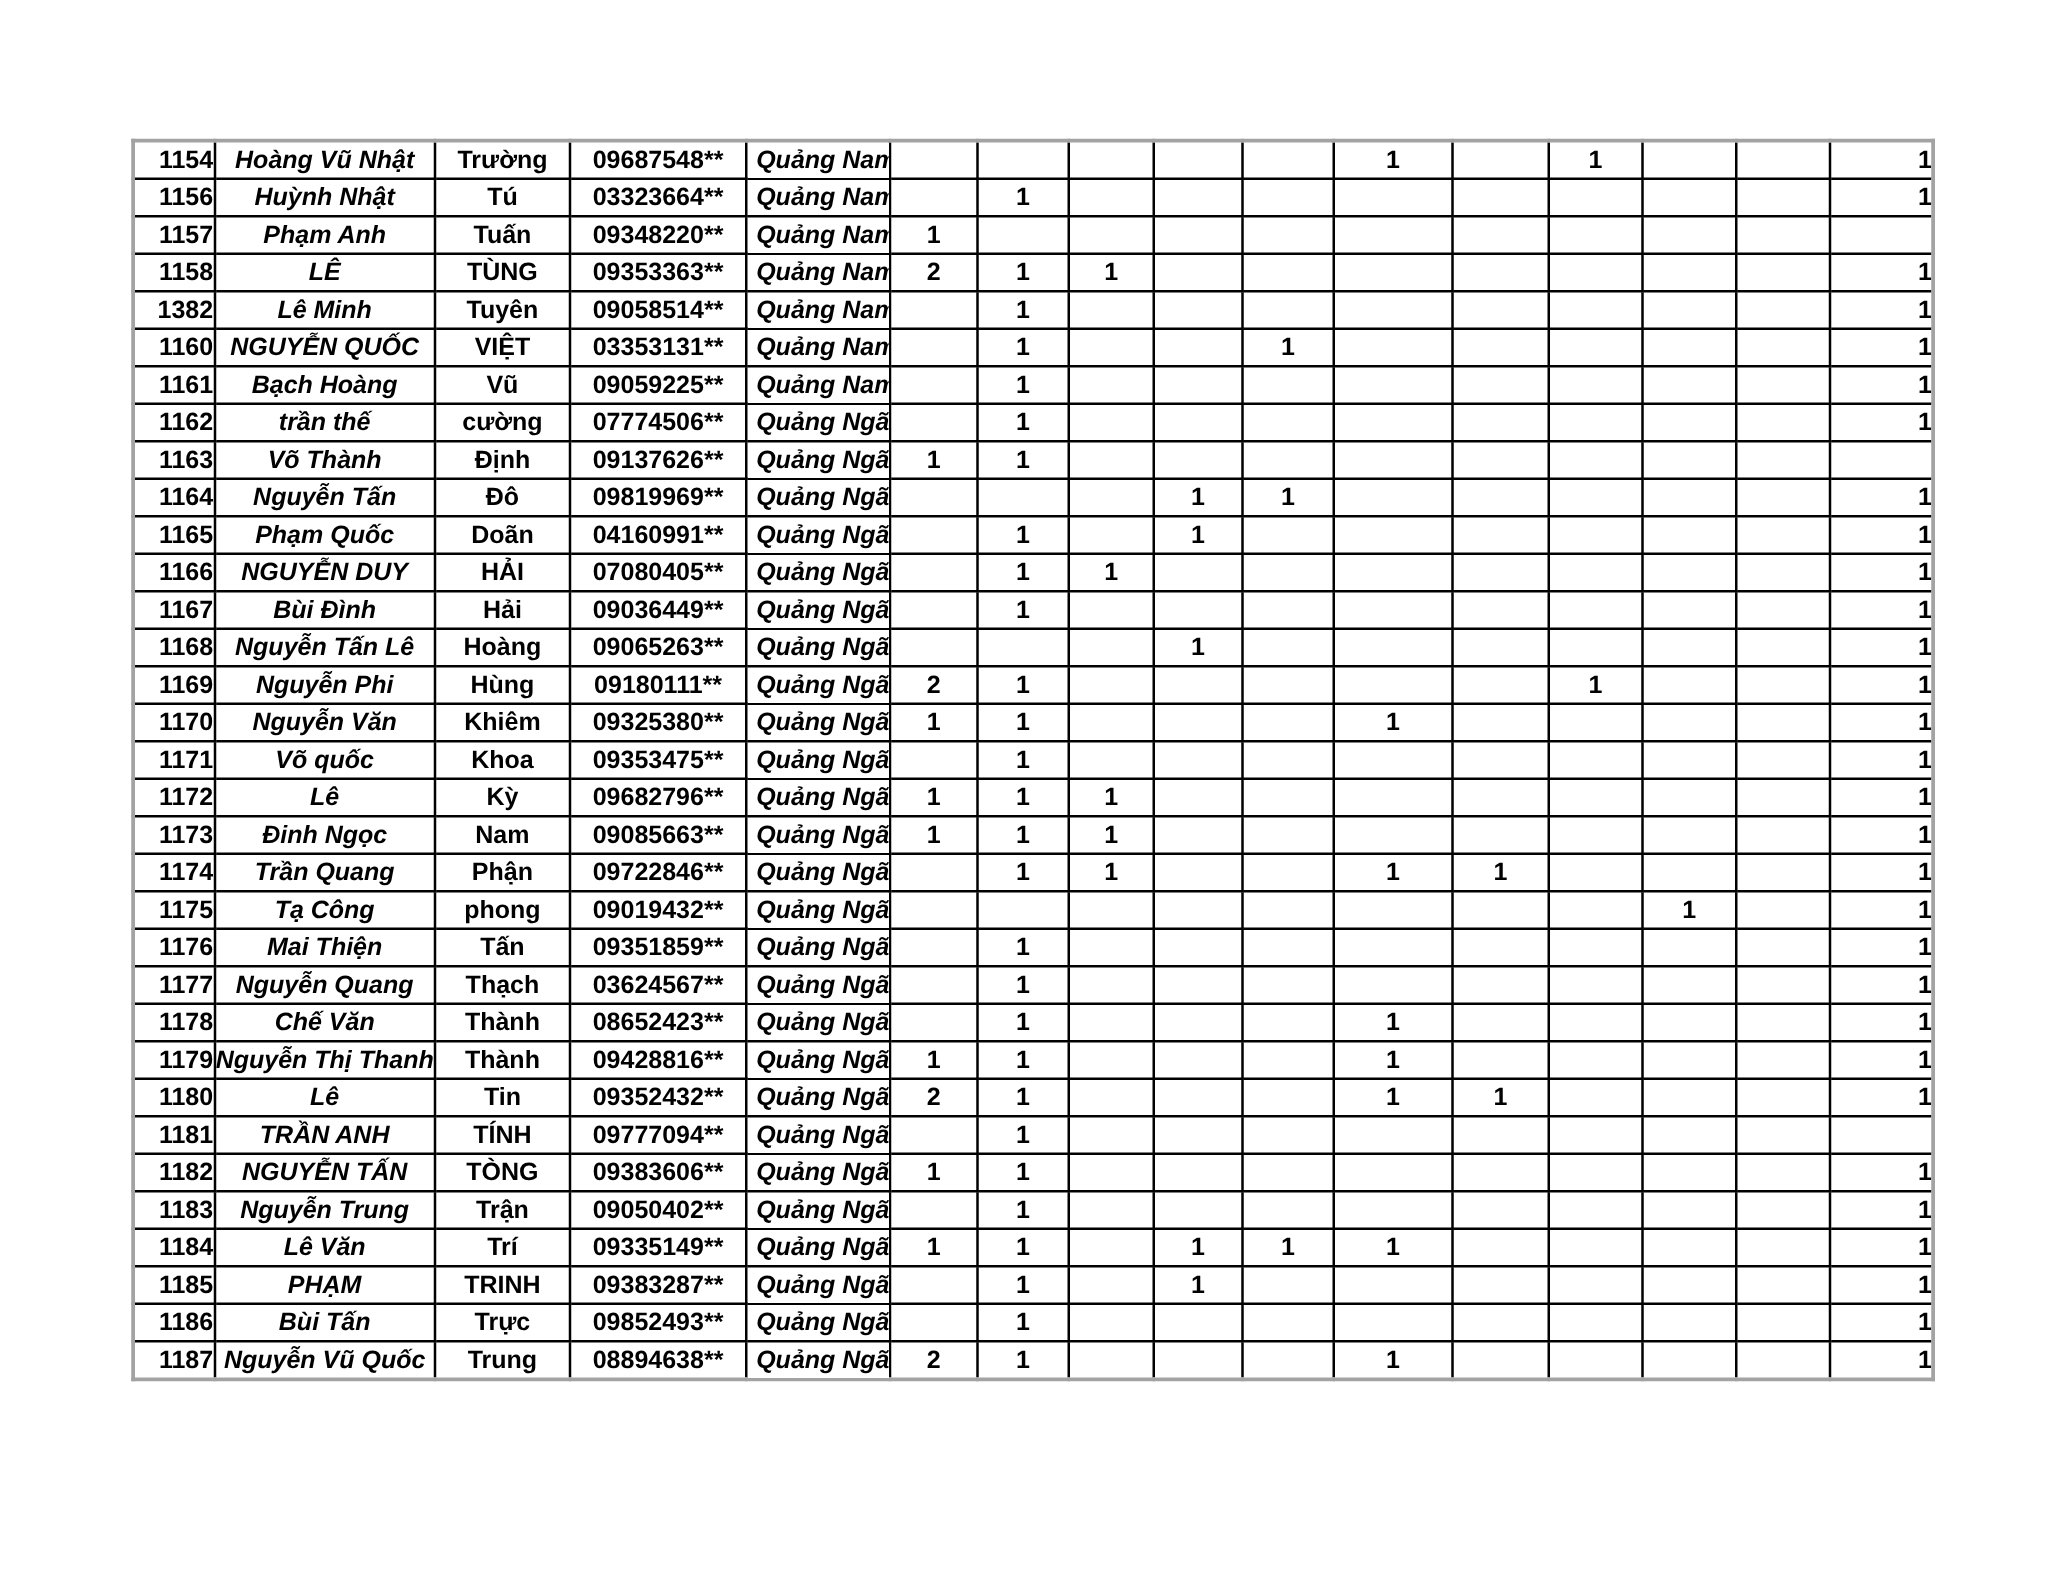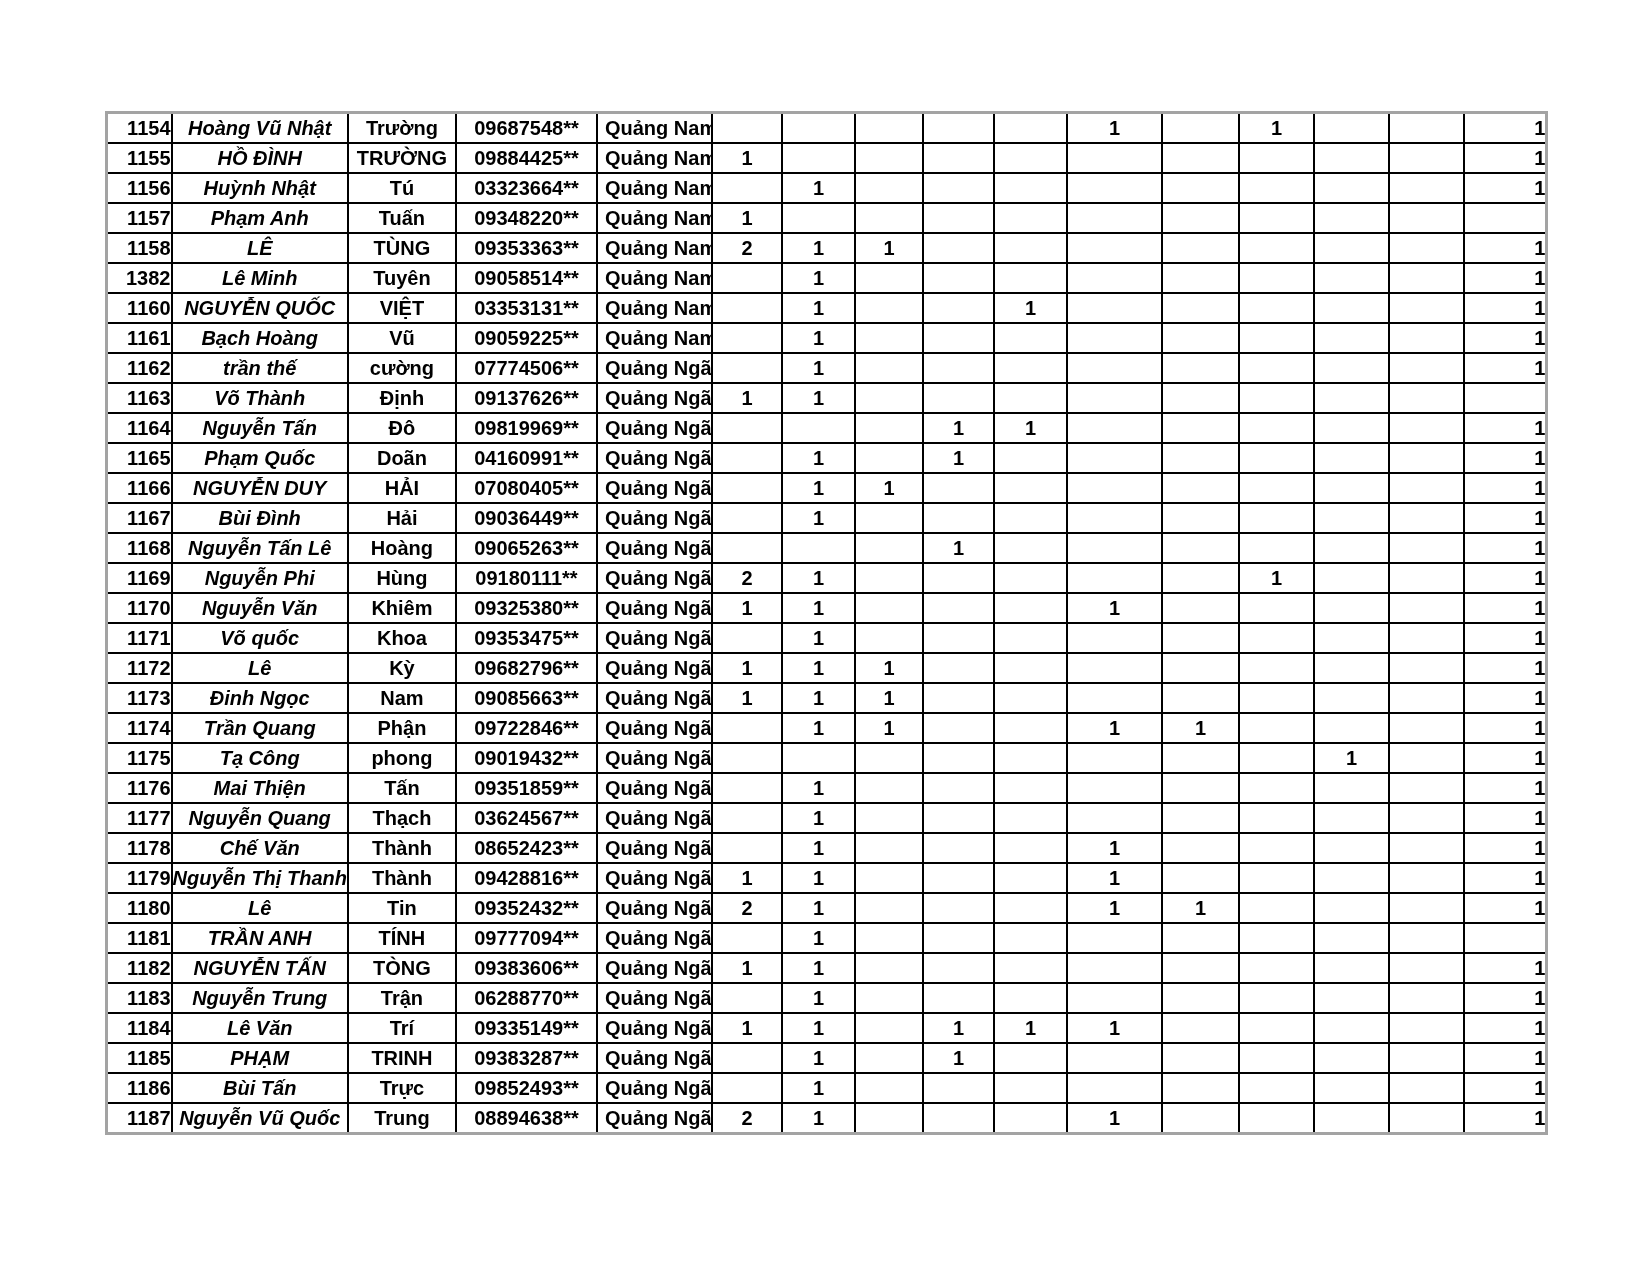--- a/index.html
+++ b/index.html
@@ -8,21 +8,21 @@
   table#sheet{position:absolute;left:105px;top:111px;border-collapse:collapse;table-layout:fixed;
         border:3px solid #a3a3a3;}
   #sheet td{border:2px solid #000;height:28px;padding:0;margin:0;
         font-weight:bold;font-size:20px;color:#000;line-height:28px;
         white-space:nowrap;overflow:hidden;background:#fff;}
   td.rownum{text-align:right;padding-right:5px;}
   td.fname{text-align:center;font-style:italic;}
   td.lname{text-align:center;}
   td.phone{text-align:center;letter-spacing:0px;}
   td.prov{position:relative;overflow:visible;}
-  td.prov span{position:absolute;left:7px;top:0;height:28px;line-height:28px;white-space:nowrap;z-index:2;}
+  td.prov span{position:absolute;left:7px;top:0;height:28px;line-height:28px;white-space:nowrap;z-index:2;font-style:italic;}
   td.prov.clip{overflow:hidden;}
   td.prov.noborder{border-right-style:hidden;}
   td.val{text-align:center;}
   td.lastval{text-align:right;padding-right:13px;}
 </style>
 </head>
 <body>
 
 <div id="page">
   <table id="sheet">
@@ -59,40 +59,20 @@
           <td class="val"></td>
           <td class="val"></td>
           <td class="val">1</td>
           <td class="val"></td>
           <td class="val">1</td>
           <td class="val"></td>
           <td class="val"></td>
           <td class="lastval">1</td>
         </tr>
         <tr>
-          <td class="rownum">1155</td>
-          <td class="fname">HỒ ĐÌNH</td>
-          <td class="lname">TRƯỜNG</td>
-          <td class="phone">09884425**</td>
-          <td class="prov clip">
-            <span>Quảng Nam</span>
-          </td>
-          <td class="val">1</td>
-          <td class="val"></td>
-          <td class="val"></td>
-          <td class="val"></td>
-          <td class="val"></td>
-          <td class="val"></td>
-          <td class="val"></td>
-          <td class="val"></td>
-          <td class="val"></td>
-          <td class="val"></td>
-          <td class="lastval">1</td>
-        </tr>
-        <tr>
           <td class="rownum">1156</td>
           <td class="fname">Huỳnh Nhật</td>
           <td class="lname">Tú</td>
           <td class="phone">03323664**</td>
           <td class="prov noborder">
             <span>Quảng Nam</span>
           </td>
           <td class="val"></td>
           <td class="val">1</td>
           <td class="val"></td>
@@ -622,21 +602,21 @@
           <td class="val"></td>
           <td class="val"></td>
           <td class="val"></td>
           <td class="val"></td>
           <td class="lastval">1</td>
         </tr>
         <tr>
           <td class="rownum">1183</td>
           <td class="fname">Nguyễn Trung</td>
           <td class="lname">Trận</td>
-          <td class="phone">06288770**</td>
+          <td class="phone">09050402**</td>
           <td class="prov noborder">
             <span>Quảng Ngãi</span>
           </td>
           <td class="val"></td>
           <td class="val">1</td>
           <td class="val"></td>
           <td class="val"></td>
           <td class="val"></td>
           <td class="val"></td>
           <td class="val"></td>

